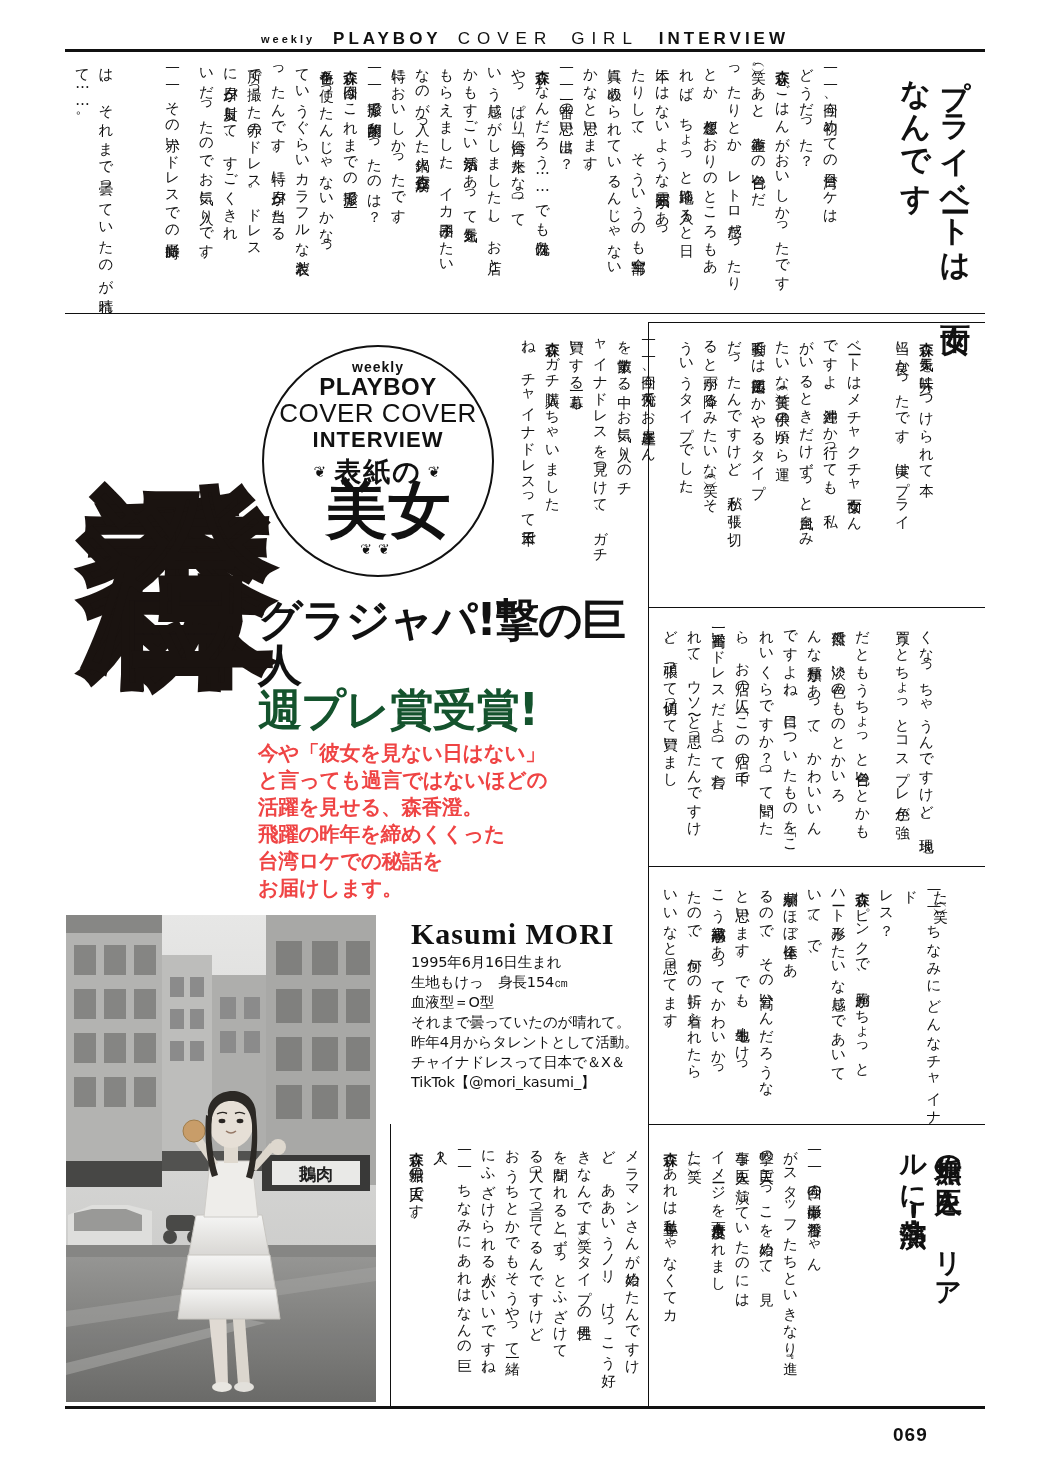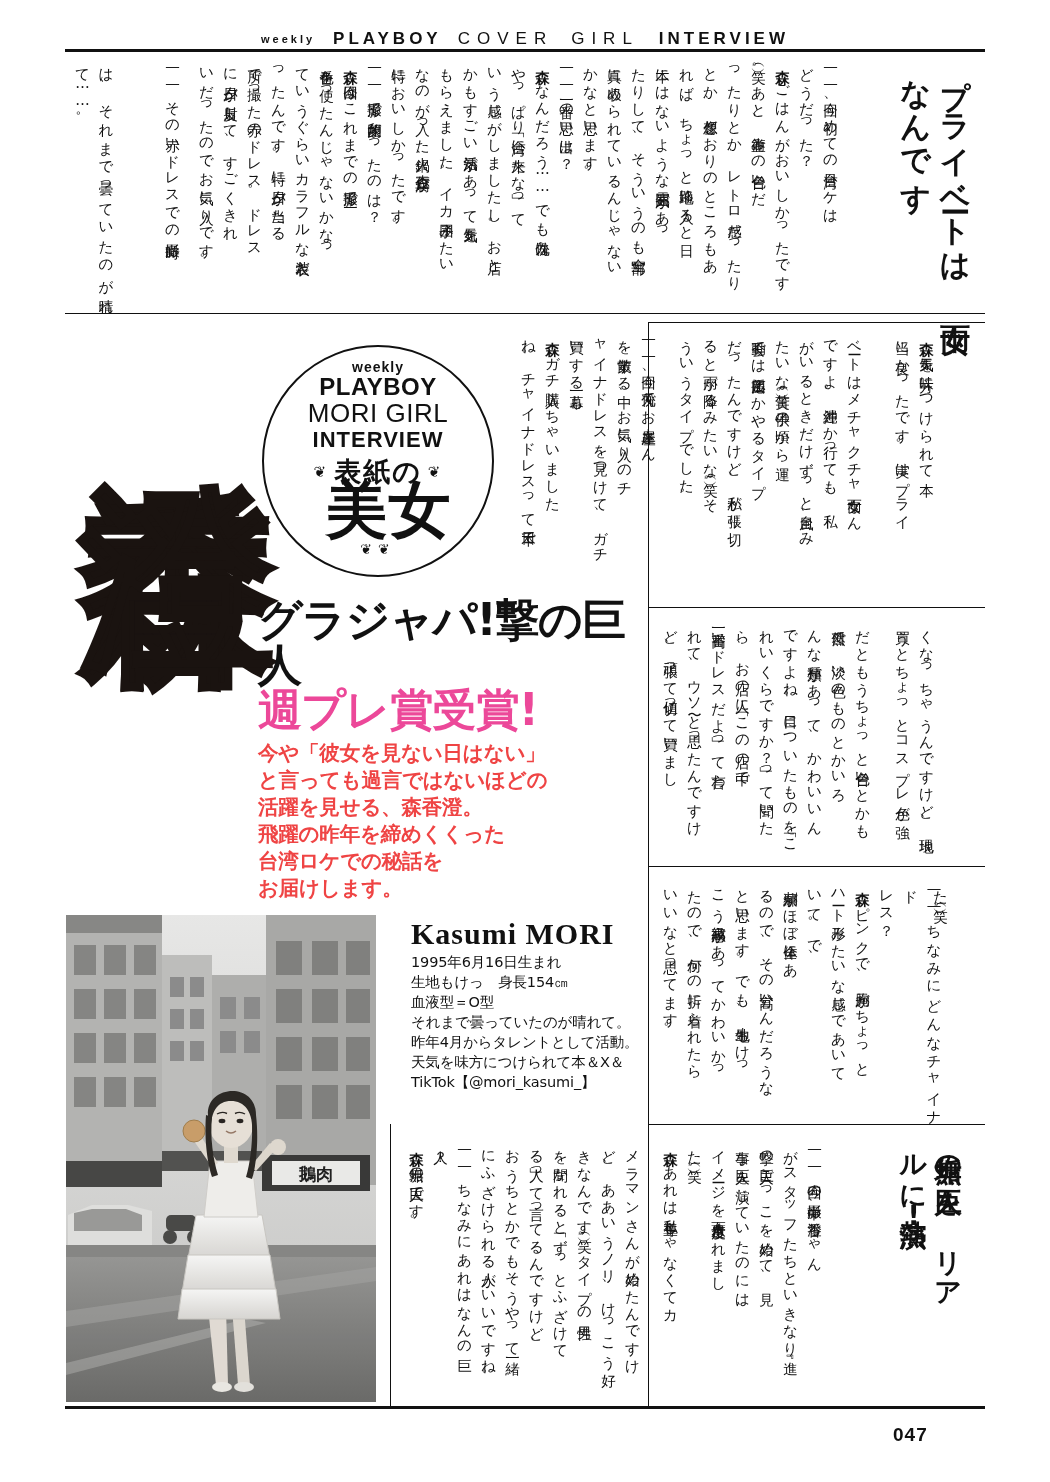--- a/index.html
+++ b/index.html
@@ -103,21 +103,21 @@
   .swirl{font-size:15px;font-weight:400;font-family:"DejaVu Serif",serif;}
   .badge .b-bottom{font-size:14px;letter-spacing:6px;margin-top:-2px;}
 
   
   .award{
     position:absolute;left:258px;top:598px;width:390px;
     font-family:"DejaVu Sans","Liberation Sans",sans-serif;
   }
   .award .a1{font-size:44px;font-weight:700;line-height:1.02;letter-spacing:-0.01em;color:#111;}
   .award .a2{font-size:44px;font-weight:700;line-height:1.02;letter-spacing:-0.03em;color:#111;}
-  .award .a3{font-size:44px;font-weight:700;line-height:1.02;letter-spacing:-0.02em;color:#ec4899;}
+  .award .a3{font-size:44px;font-weight:700;line-height:1.02;letter-spacing:-0.02em;color:#14532d;}
   .award .sub{margin-top:7px;font-size:20.5px;font-weight:700;line-height:1.32;letter-spacing:-0.01em;color:#ef4444;}
 
   
   .profile{position:absolute;left:398px;top:918px;width:240px;margin-left:13px;}
   .profile .pname{
     font-family:"Liberation Serif","DejaVu Serif",serif;
     font-size:30px;font-weight:700;letter-spacing:1px;color:#111;line-height:1.05;
   }
   .profile .pbody{
     margin-top:2px;
@@ -245,21 +245,21 @@
   <div class="bighead" id="head-private">プライベートは
 雨女なんです</div>
 
   <div class="hrule" style="left:65px;top:313px;width:920px;"></div>
 
   <div class="bigname">森香澄</div>
 
   <div class="badge">
     <div class="b-weekly">weekly</div>
     <div class="b-playboy">PLAYBOY</div>
-    <div class="b-cover">MORI GIRL</div>
+    <div class="b-cover">COVER COVER</div>
     <div class="b-interview">INTERVIEW</div>
     <div class="b-hyoshi">
       <span class="swirl">❦</span>
       <span>表紙の</span>
       <span class="swirl">❦</span>
     </div>
     <div class="b-bijo">美女</div>
     <div class="b-bottom swirl">❦❦</div>
   </div>
 
@@ -536,21 +536,21 @@
   </div>
 
   <div class="profile">
     <div class="pname">Kasumi MORI</div>
     <div class="pbody">
       <div>1995年6月16日生まれ</div>
       <div>生地もけっ　身長154㎝</div>
       <div>血液型＝O型</div>
       <div>それまで曇っていたのが晴れて。</div>
       <div>昨年4月からタレントとして活動。</div>
-      <div>天気を味方につけられて本＆X＆</div>
+      <div>チャイナドレスって日本で＆X＆</div>
       <div>TikTok【@mori_kasumi_】</div>
     </div>
   </div>
 
   <div class="bighead" id="head-titan">無垢の巨人を
 リアルに熱演!</div>
 
   <div class="vblock" style="left:404px;top:1140px;width:26px;height:258px;">
     <div class="vcol"><span class="spk">森</span><span>　無垢の巨人です。</span></div>
   </div>
@@ -599,15 +599,15 @@
   <div class="vblock" style="left:778px;top:1140px;width:26px;height:258px;">
     <div class="vcol"><span>がスタッフたちといきなり『進</span></div>
   </div>
   <div class="vblock" style="left:802px;top:1140px;width:26px;height:258px;">
     <div class="vcol"><span>——今回の撮影中、香澄ちゃん</span></div>
   </div>
 
   <div class="vrule" style="left:648px;top:1124px;height:282px;"></div>
   <div class="vrule" style="left:390px;top:1124px;height:282px;"></div>
 
-  <div class="pageno">047</div>
+  <div class="pageno">069</div>
 
 </div>
 
 </body></html>

